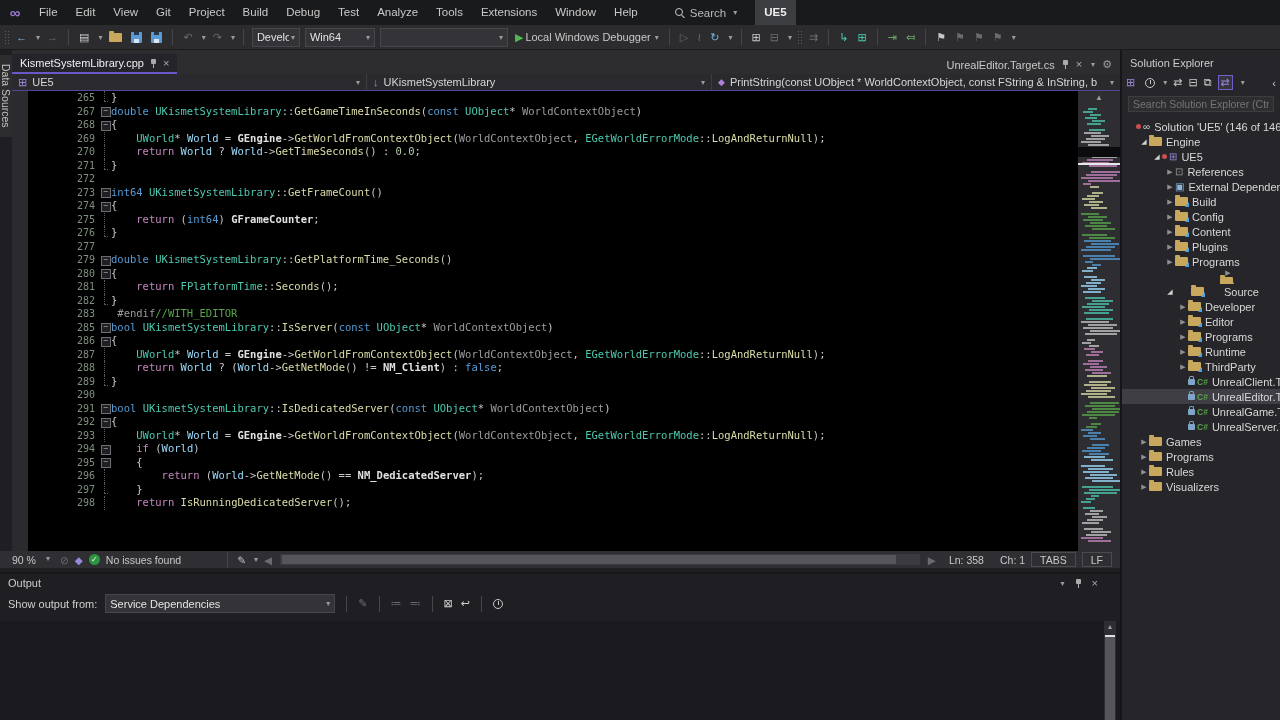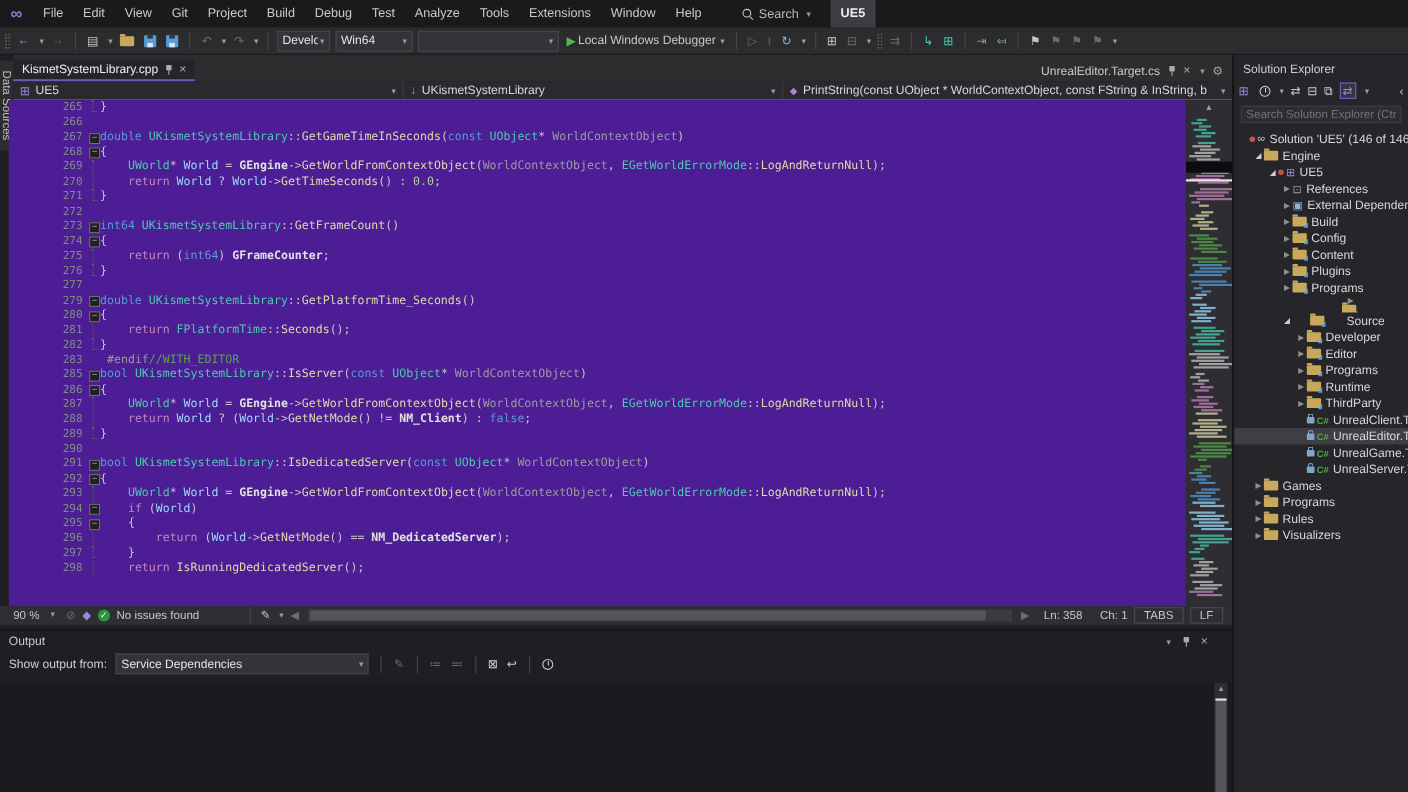--- a/index.html
+++ b/index.html
@@ -40,21 +40,21 @@
     writing-mode:vertical-rl;text-align:center;line-height:12px}
   #tabwell{left:12px;top:50px;width:1108px;height:24px;background:#2d2d30;display:flex;align-items:flex-end}
   #activetab{height:20px;background:#24242a;border-bottom:2px solid #6a58c9;display:flex;align-items:center;gap:6px;padding:0 8px;font-size:11px;color:#f0f0f0}
   .pin{display:inline-block;width:7px;height:9px;position:relative}
   .pin::before{content:"";position:absolute;left:1px;top:0;width:5px;height:5px;background:#ababab;border-radius:1px}
   .pin::after{content:"";position:absolute;left:3px;top:5px;width:1px;height:4px;background:#ababab}
   .xicon{color:#ababab;font-size:11px;line-height:11px}
   #tabright{margin-left:auto;display:flex;align-items:center;gap:7px;padding:0 8px 3px 0;font-size:11px;color:#c9c9c9}
   #navbar{left:12px;top:74px;width:1108px;height:17px;background:#2a2a2e;border-bottom:1px solid #534699;display:flex;font-size:11px}
   .crumb{display:flex;align-items:center;gap:5px;border-right:1px solid #3c3c41;padding:0 6px;overflow:hidden;white-space:nowrap;color:#d6d6d6}
-  #codearea{left:8px;top:91px;width:1108px;height:460px;background:#4c1d95;overflow:hidden}
+  #codearea{left:28px;top:91px;width:1108px;height:460px;background:#000000;overflow:hidden}
   #bpmargin{left:12px;top:91px;width:46px;height:460px;background:#2a2a2f}
   #codelines{position:absolute;left:46px;top:0;right:0}
   .codeline{display:flex;height:13.5px;font-family:"DejaVu Sans Mono",monospace;font-size:10.5px;line-height:13.5px;white-space:pre}
   .ln{width:26px;text-align:right;padding-right:5px;color:#7f8f7f;flex:none;font-size:10px}
   .fg{width:11px;flex:none;position:relative}
   .fg.box::before{content:"−";position:absolute;left:1px;top:2.5px;width:8px;height:8px;border:1px solid #6e6e72;color:#a8a8a8;font-size:8px;line-height:6px;text-align:center;background:#202024}
   .fg.mid::before{content:"";position:absolute;left:4px;top:0;bottom:0;border-left:1px dotted #5a5a5e}
   .fg.end::before{content:"";position:absolute;left:4px;top:0;height:10px;border-left:1px dotted #5a5a5e}
   .fg.end::after{content:"";position:absolute;left:4px;top:10px;width:4px;border-bottom:1px dotted #5a5a5e}
   .tk-k{color:#569cd6}.tk-c{color:#c586c0}.tk-t{color:#4ec9b0}.tk-f{color:#dcdcaa}
@@ -230,21 +230,20 @@
     <span style="flex:1">PrintString(const UObject * WorldContextObject, const FString &amp; InString, b</span>
     <span class="dd">▾</span>
   </div>
   <div id="splitgrip" class="abs">÷</div>
 </div>
 
 <div id="bpmargin" class="abs"></div>
 <div id="codearea" class="abs">
   <div id="codelines">
       <div class="codeline"><span class="ln">265</span><span class="fg end"></span><span class="tk-p">}</span></div>
-      <div class="codeline"><span class="ln">266</span><span class="fg"></span></div>
       <div class="codeline"><span class="ln">267</span><span class="fg box"></span><span class="tk-k">double</span><span class="tk-p"> </span><span class="tk-t">UKismetSystemLibrary</span><span class="tk-p">::</span><span class="tk-f">GetGameTimeInSeconds</span><span class="tk-p">(</span><span class="tk-k">const</span><span class="tk-p"> </span><span class="tk-t">UObject</span><span class="tk-p">* </span><span class="tk-m">WorldContextObject</span><span class="tk-p">)</span></div>
       <div class="codeline"><span class="ln">268</span><span class="fg box"></span><span class="tk-p">{</span></div>
       <div class="codeline"><span class="ln">269</span><span class="fg mid"></span><span class="tk-p">    </span><span class="tk-t">UWorld</span><span class="tk-p">* </span><span class="tk-v">World</span><span class="tk-p"> = </span><span class="tk-g">GEngine</span><span class="tk-p">-&gt;</span><span class="tk-f">GetWorldFromContextObject</span><span class="tk-p">(</span><span class="tk-m">WorldContextObject</span><span class="tk-p">, </span><span class="tk-t">EGetWorldErrorMode</span><span class="tk-p">::</span><span class="tk-f">LogAndReturnNull</span><span class="tk-p">);</span></div>
       <div class="codeline"><span class="ln">270</span><span class="fg mid"></span><span class="tk-p">    </span><span class="tk-c">return</span><span class="tk-p"> </span><span class="tk-v">World</span><span class="tk-p"> ? </span><span class="tk-v">World</span><span class="tk-p">-&gt;</span><span class="tk-f">GetTimeSeconds</span><span class="tk-p">() : </span><span class="tk-n">0.0</span><span class="tk-p">;</span></div>
       <div class="codeline"><span class="ln">271</span><span class="fg end"></span><span class="tk-p">}</span></div>
       <div class="codeline"><span class="ln">272</span><span class="fg"></span></div>
       <div class="codeline"><span class="ln">273</span><span class="fg box"></span><span class="tk-k">int64</span><span class="tk-p"> </span><span class="tk-t">UKismetSystemLibrary</span><span class="tk-p">::</span><span class="tk-f">GetFrameCount</span><span class="tk-p">()</span></div>
       <div class="codeline"><span class="ln">274</span><span class="fg box"></span><span class="tk-p">{</span></div>
       <div class="codeline"><span class="ln">275</span><span class="fg mid"></span><span class="tk-p">    </span><span class="tk-c">return</span><span class="tk-p"> (</span><span class="tk-k">int64</span><span class="tk-p">) </span><span class="tk-g">GFrameCounter</span><span class="tk-p">;</span></div>
       <div class="codeline"><span class="ln">276</span><span class="fg end"></span><span class="tk-p">}</span></div>

